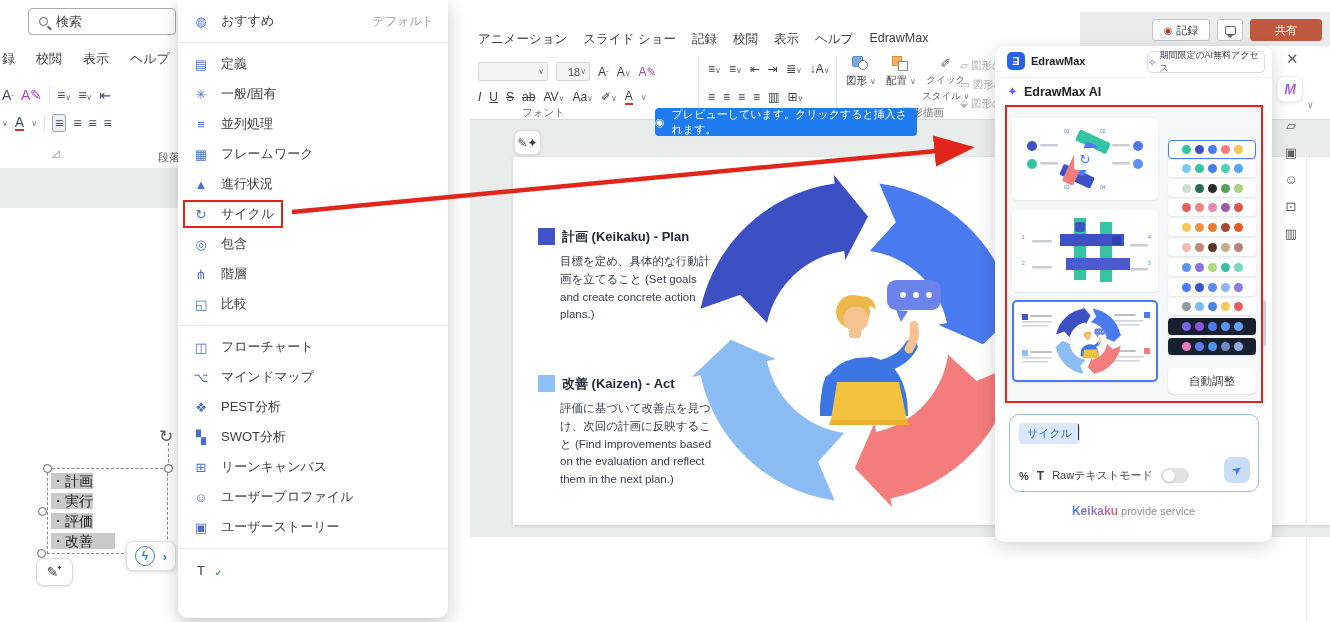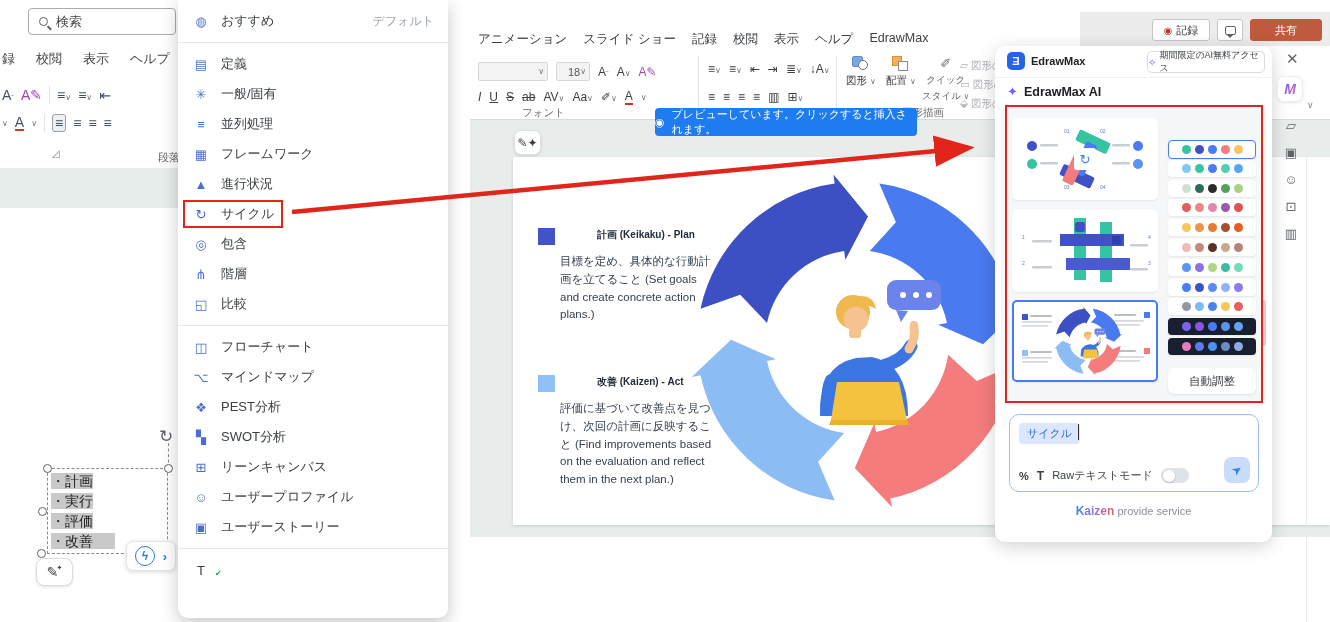--- a/index.html
+++ b/index.html
@@ -82,21 +82,21 @@
 
   .banner { left:655px; top:108px; width:262px; height:28px; background:#1f7bf0; border-radius:4px; z-index:20;
     display:flex; align-items:center; justify-content:center; gap:7px; color:#fff; font-size:11px; }
   .workspace { left:470px; top:120px; width:860px; height:417px; background:#e8edeb; }
   .slide { left:513px; top:157px; width:817px; height:368px; background:#fff; box-shadow:0 1px 3px rgba(0,0,0,.14); }
   .sparkpen { left:514px; top:130px; width:27px; height:25px; background:#fff; border:1px solid #e0e0e0; border-radius:7px;
     box-shadow:0 1px 3px rgba(0,0,0,.12); display:flex; align-items:center; justify-content:center; font-size:12px; color:#3c4043; z-index:8; }
 
   .legend-sq1 { left:25px; top:71px; width:17px; height:17px; background:#4252c7; }
   .legend-sq2 { left:25px; top:218px; width:17px; height:17px; background:#8ec1f5; }
-  .leg-title { font-size:10px; font-weight:bold; color:#1f2937;margin-left:35px; }
+  .leg-title { font-size:13px; font-weight:bold; color:#1f2937; }
   .leg-body { font-size:11.5px; color:#374151; line-height:1.55; }
 
   
   .panel { left:995px; top:46px; width:277px; height:496px; background:#fff; border-radius:10px; z-index:30;
     box-shadow:0 4px 18px rgba(0,0,0,.18); }
   .p-head { position:absolute; left:0; top:0; width:100%; height:32px; border-bottom:1px solid #f0f1f3; }
   .p-logo { position:absolute; left:12px; top:6px; width:18px; height:18px; background:#2563eb; border-radius:5px;
     color:#fff; font-weight:bold; font-size:11px; display:flex; align-items:center; justify-content:center; }
   .p-brand { position:absolute; left:36px; top:9px; font-size:11px; font-weight:bold; color:#202124; }
   .p-promo { position:absolute; left:152px; top:5px; width:118px; height:22px; border:1px solid #dadce0; border-radius:5px;
@@ -596,21 +596,21 @@
         <span style="font-weight:bold;">%</span>
         <span class="ticon">T</span>
         <span>Rawテキストモード</span>
         <span class="toggle"></span>
       </div>
       <span class="send">
           <span>➤</span>
         </span>
     </div>
     <div class="p-footer">
-      <span class="gem">Kaizen</span>
+      <span class="gem">Keikaku</span>
       <span>provide service</span>
     </div>
   </div>
 
   <span class="abs pclose">✕</span>
   <div class="abs mlogo">
       <span>M</span>
     </div>
   <span class="abs railchev">∨</span>
   <div id="rail">

